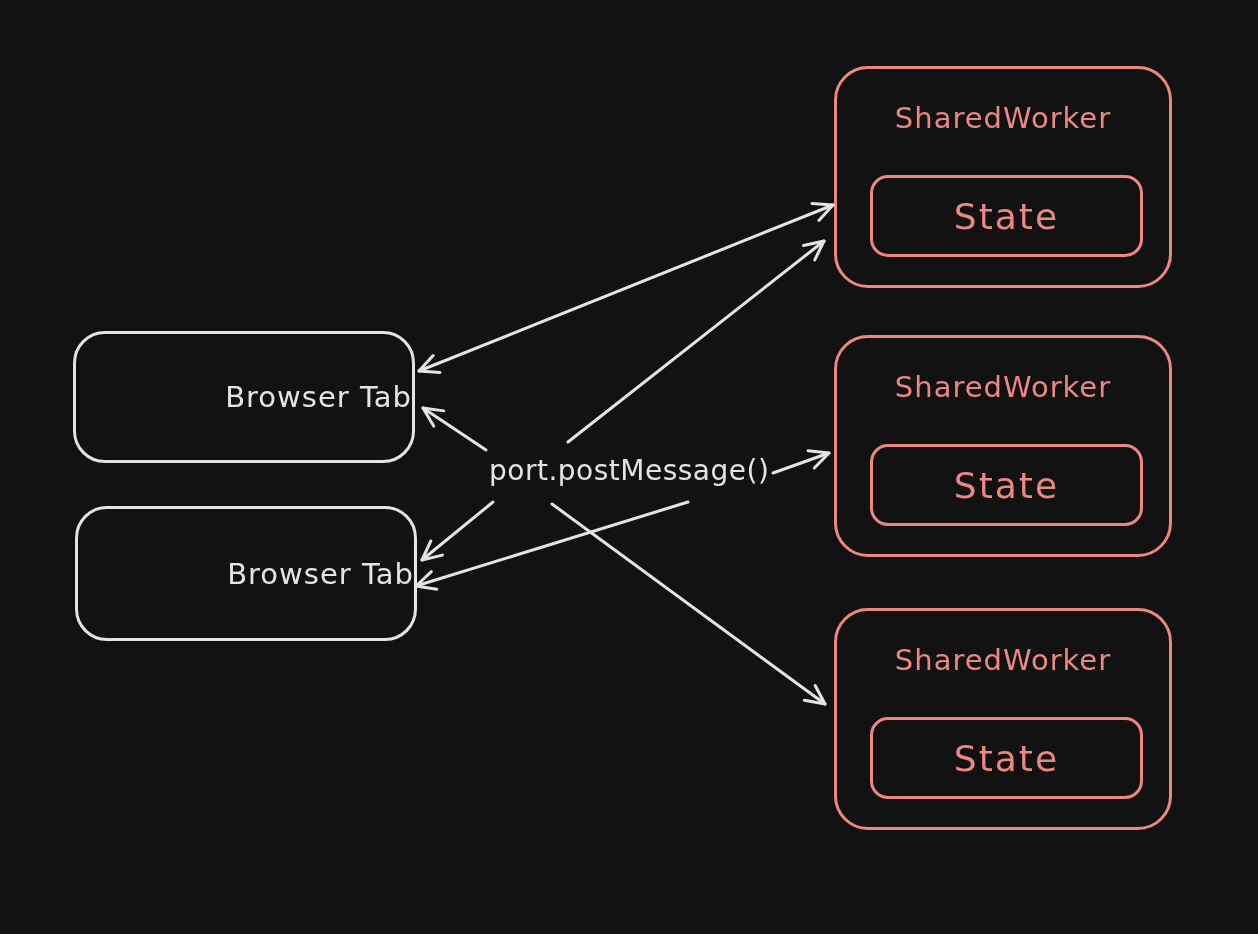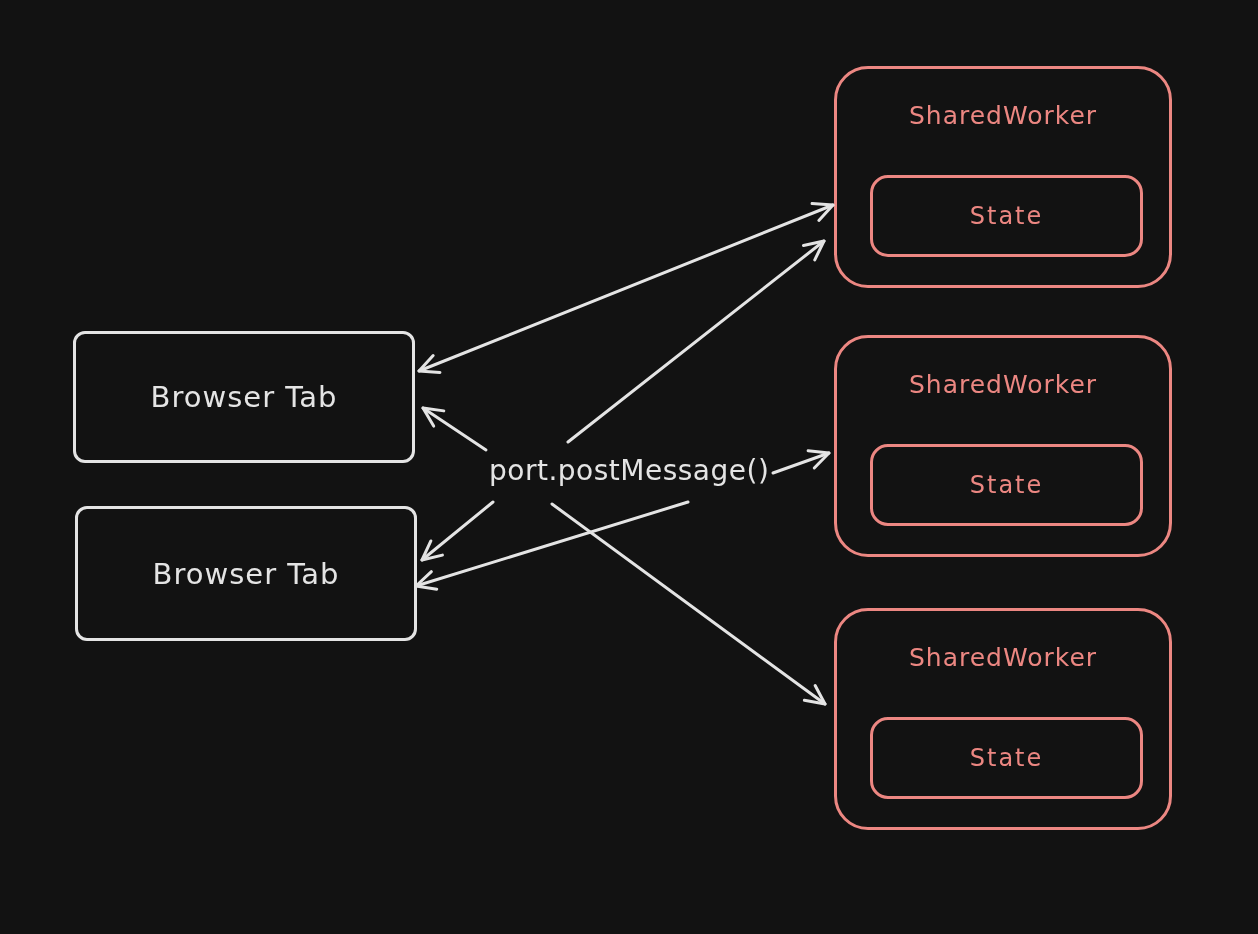--- a/index.html
+++ b/index.html
@@ -24,57 +24,57 @@
     top: 0;
     z-index: 3;
   }
   .node {
     position: absolute;
     box-sizing: border-box;
     z-index: 2;
   }
   .tab {
     border: 3px solid var(--light, #e4e4e4);
-    border-radius: 12px;
+    border-radius: 32px;
     display: flex;
     align-items: center;
-    justify-content: center;
+    justify-content: flex-end;
     color: var(--light, #e4e4e4);
     font-size: 29px;
     letter-spacing: 1px;
   }
   #tab1 { left: 73px;  top: 331px; width: 342px; height: 132px; }
   #tab2 { left: 75px;  top: 506px; width: 342px; height: 135px; }
   .worker {
     border: 3px solid var(--accent, #ec8782);
     border-radius: 34px;
     color: var(--accent, #ec8782);
   }
   #worker1 { left: 834px; top: 66px;  width: 338px; height: 222px; }
   #worker2 { left: 834px; top: 335px; width: 338px; height: 222px; }
   #worker3 { left: 834px; top: 608px; width: 338px; height: 222px; }
   .worker-title {
     margin-top: 32px;
     text-align: center;
-    font-size: 25px;
+    font-size: 29px;
     letter-spacing: 1px;
   }
   .state-box {
     position: absolute;
     left: 33px;
     top: 106px;
     width: 273px;
     height: 82px;
     box-sizing: border-box;
     border: 3px solid var(--accent, #ec8782);
     border-radius: 18px;
     display: flex;
     align-items: center;
     justify-content: center;
-    font-size: 24px;
+    font-size: 36px;
     letter-spacing: 2px;
   }
   .center-label {
     position: absolute;
     left: 489px;
     top: 454px;
     z-index: 1;
     color: var(--light, #e4e4e4);
     font-size: 28px;
     letter-spacing: 0.5px;

